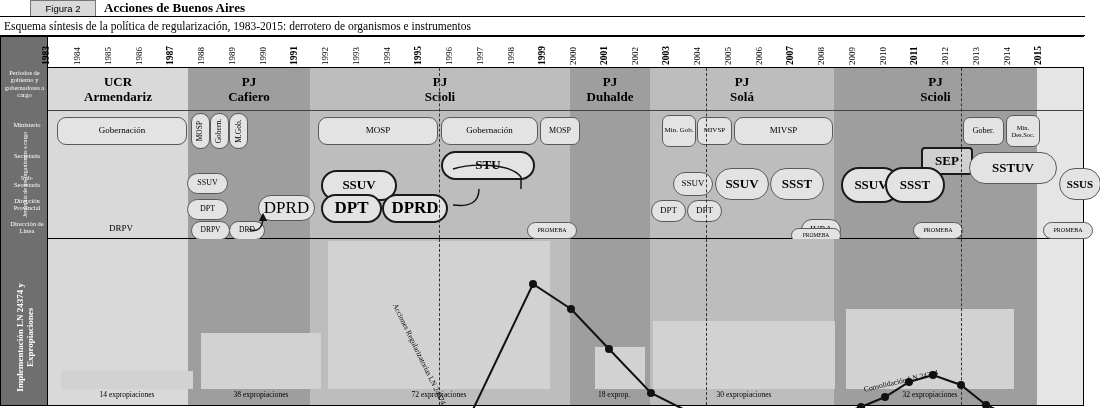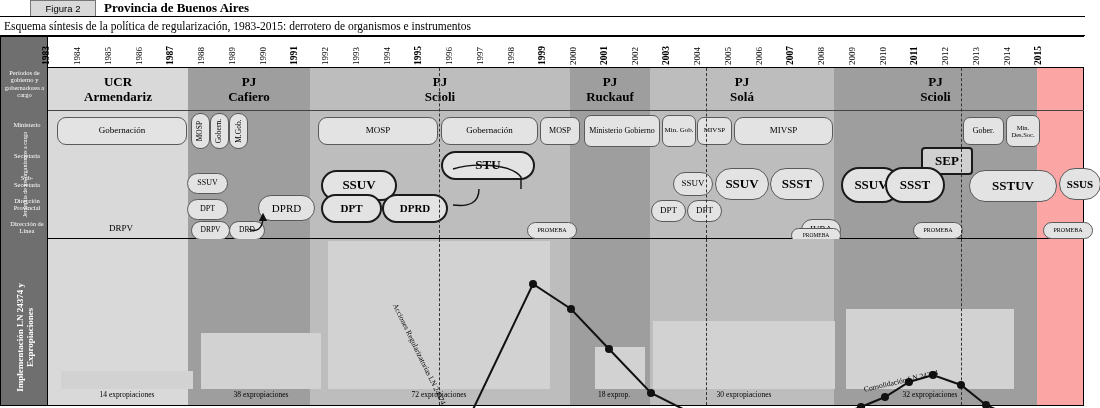--- a/index.html
+++ b/index.html
@@ -8,21 +8,21 @@
 
   
   .fig-tag{position:absolute;left:30px;top:0px;width:64px;height:15px;background:#d9d9d9;border:1px solid #777;
            font-family:"Liberation Sans",sans-serif;font-size:9.5px;color:#000;text-align:center;line-height:15px;}
   .fig-title{position:absolute;left:104px;top:0px;font-size:13px;font-weight:bold;color:#000;line-height:15px;}
   .hdr-rule{position:absolute;left:0px;top:16px;width:1085px;height:1px;background:#000;}
   .fig-sub{position:absolute;left:4px;top:19px;font-size:11.5px;color:#000;line-height:14px;}
   .hdr-rule2{position:absolute;left:0px;top:35px;width:1085px;height:1px;background:#000;}
 
   
-  #frame{position:absolute;left:0px;top:36px;width:1084px;height:370px;border:1px solid #000;box-sizing:border-box;background:#fca5a5;}
+  #frame{position:absolute;left:0px;top:36px;width:1084px;height:370px;border:1px solid #000;box-sizing:border-box;background:#e5e5e5;}
 
   
   .leftcol{position:absolute;left:0;top:0;width:47px;height:368px;background:#6f6f6f;border-right:1px solid #000;box-sizing:border-box;}
 
   
   .yearbar{position:absolute;left:47px;top:0px;width:1036px;height:31px;background:#fff;border-bottom:1px solid #000;box-sizing:border-box;}
   .yr{position:absolute;bottom:2px;font-size:9px;color:#000;transform-origin:left bottom;
       transform:rotate(-90deg);white-space:nowrap;font-family:"Liberation Serif",serif;}
   .yr.bold{font-weight:bold;font-size:9.5px;}
 
@@ -41,40 +41,40 @@
           display:flex;align-items:center;justify-content:center;}
 
   
   .box{position:absolute;background:#e3e3e3;border:1px solid #5a5a5a;border-radius:9px;
        display:flex;align-items:center;justify-content:center;text-align:center;color:#000;line-height:1.1;}
   .box.sm{font-size:8px;border-radius:7px;}
   .box.vert{font-size:7.5px;}
   .box.vert span{transform:rotate(-90deg);white-space:nowrap;display:block;}
   .box.strong{border:2px solid #1a1a1a;font-weight:bold;}
   .box.pill{border-radius:18px;}
-  .box.b11{font-size:11px;}
+  .box.b11{font-size:17px;}
   .box.b13{font-size:13px;font-weight:bold;}
   .box.b9{font-size:9px;}
 
   .dashed{position:absolute;width:0;border-left:1px dashed #333;}
   .hsep{position:absolute;height:1px;background:#000;}
 
   
   .chartlabel{position:absolute;font-size:7.5px;color:#000;text-align:center;font-family:"Liberation Serif",serif;}
   .chartbg{position:absolute;background:#d2d2d2;}
   svg{position:absolute;left:0;top:0;overflow:visible;}
   .rot{transform-origin:left top;white-space:nowrap;}
 </style>
 </head>
 <body>
 
 <div id="root">
 
   <div class="fig-tag">Figura 2</div>
-  <div class="fig-title">Provincia de Buenos Aires</div>
+  <div class="fig-title">Acciones de Buenos Aires</div>
   <div class="hdr-rule"></div>
   <div class="fig-sub">Esquema síntesis de la política de regularización, 1983-2015: derrotero de organismos e instrumentos</div>
   <div class="hdr-rule2"></div>
 
   <div id="frame">
 
     <div class="leftcol">
       <div class="rowlabel" style="left:0;top:32px;width:47px;">Períodos de gobierno y gobernadores a cargo</div>
       <div class="rowlabel vert" style="left:-28px;top:134px;width:104px;font-size:6px;">Jerarquía de los organismos a cargo</div>
       <div class="rowlabel" style="left:8px;top:84px;width:36px;">Ministerio</div>
@@ -133,21 +133,21 @@
     <div class="period" style="left:47px;top:34px;width:140px;height:38px;">
       <div><span>UCR</span><br><span>Armendariz</span></div>
     </div>
     <div class="period" style="left:187px;top:34px;width:122px;height:38px;">
       <div><span>PJ</span><br><span>Cafiero</span></div>
     </div>
     <div class="period" style="left:309px;top:34px;width:260px;height:38px;">
       <div><span>PJ</span><br><span>Scioli</span></div>
     </div>
     <div class="period" style="left:569px;top:34px;width:80px;height:38px;">
-      <div><span>PJ</span><br><span>Ruckauf</span></div>
+      <div><span>PJ</span><br><span>Duhalde</span></div>
     </div>
     <div class="period" style="left:649px;top:34px;width:184px;height:38px;">
       <div><span>PJ</span><br><span>Solá</span></div>
     </div>
     <div class="period" style="left:833px;top:34px;width:203px;height:38px;">
       <div><span>PJ</span><br><span>Scioli</span></div>
     </div>
 
     <div class="hsep" style="left:47px;top:73px;width:1036px;background:#444;"></div>
 
@@ -160,42 +160,39 @@
         <span>Gobern.</span>
       </div>
     <div class="box vert" style="left:228px;top:76px;width:17px;height:34px;">
         <span>M.Gob.</span>
       </div>
 
     <div class="box b9" style="left:317px;top:80px;width:118px;height:26px;">MOSP</div>
     <div class="box b9" style="left:440px;top:80px;width:95px;height:26px;">Gobernación</div>
     <div class="box sm" style="left:539px;top:80px;width:38px;height:26px;">MOSP</div>
 
-    <div class="box sm" style="left:583px;top:78px;width:74px;height:30px;">
-        <div><span>Ministerio Gobierno</span></div>
-      </div>
     <div class="box sm" style="left:661px;top:78px;width:32px;height:30px;font-size:7px;">
         <div><span>Min. Gob.</span></div>
       </div>
     <div class="box sm" style="left:696px;top:80px;width:33px;height:26px;font-size:7px;">MIVSP</div>
     <div class="box b9" style="left:733px;top:80px;width:97px;height:26px;">MIVSP</div>
 
     <div class="box sm" style="left:962px;top:80px;width:39px;height:26px;text-align:right;">Gober.</div>
 
     <div class="box strong b13 pill" style="left:440px;top:114px;width:90px;height:25px;">STU</div>
     <div class="box strong b13" style="left:920px;top:110px;width:48px;height:24px;border-radius:4px;background:#d0d0d0;">SEP</div>
 
     <div class="box sm pill" style="left:186px;top:136px;width:39px;height:19px;">SSUV</div>
     <div class="box strong pill" style="left:320px;top:133px;width:72px;height:27px;font-size:13px;">SSUV</div>
     <div class="box pill b9" style="left:672px;top:135px;width:38px;height:22px;">SSUV</div>
     <div class="box pill b13" style="left:714px;top:131px;width:52px;height:30px;">SSUV</div>
     <div class="box pill b13" style="left:769px;top:131px;width:52px;height:30px;">SSST</div>
     <div class="box strong pill b13" style="left:840px;top:130px;width:56px;height:32px;">SSUV</div>
     <div class="box strong pill b13" style="left:884px;top:130px;width:56px;height:32px;">SSST</div>
-    <div class="box pill b13" style="left:968px;top:133px;width:86px;height:30px;">SSTUV</div>
+    <div class="box pill b13" style="left:968px;top:115px;width:86px;height:30px;">SSTUV</div>
     <div class="box pill b13" style="left:1058px;top:131px;width:40px;height:30px;font-size:11px;">SSUS</div>
 
     <div class="box sm" style="left:1005px;top:78px;width:32px;height:30px;font-size:6.5px;">
         <div><span>Min. Des.Soc.</span></div>
       </div>
 
     <div class="box sm pill" style="left:186px;top:162px;width:39px;height:19px;">DPT</div>
     <div class="box pill b11" style="left:257px;top:158px;width:55px;height:24px;">DPRD</div>
     <div class="box strong pill b11" style="left:320px;top:157px;width:57px;height:25px;">DPT</div>
     <div class="box strong pill b11" style="left:381px;top:157px;width:62px;height:25px;">DPRD</div>

